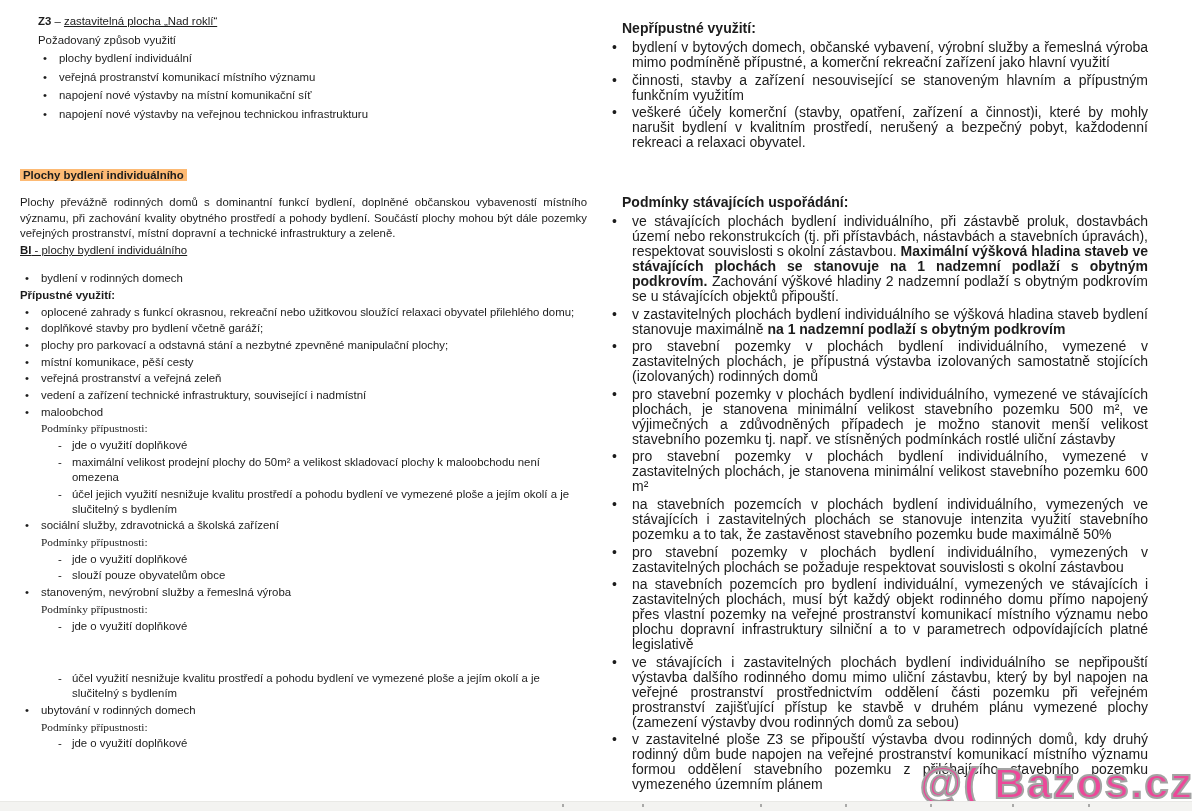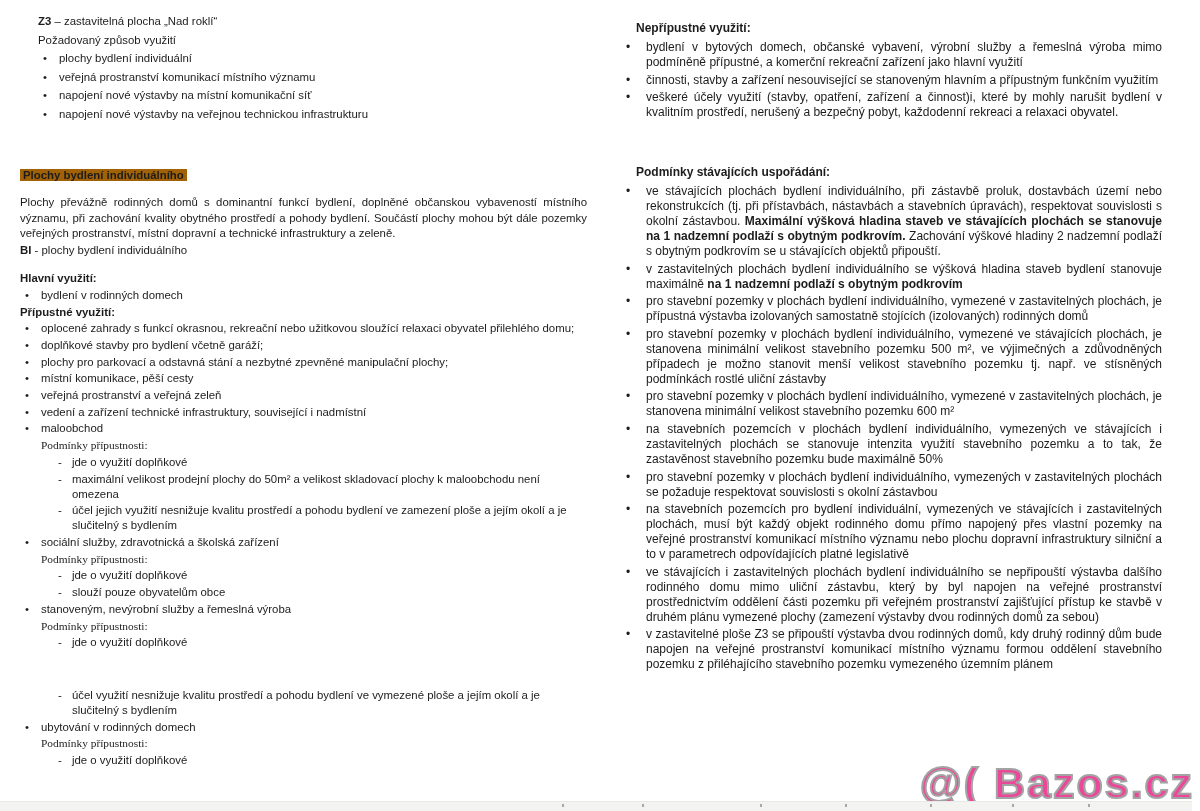--- a/index.html
+++ b/index.html
@@ -2,29 +2,29 @@
 <html><head>
 <meta charset="utf-8">
 <style>
   html,body{margin:0;padding:0;}
   body{
     width:1200px;height:811px;position:relative;background:#ffffff;
     font-family:"Liberation Sans",sans-serif;color:#1c1c1c;overflow:hidden;
   }
   .col{position:absolute;top:0;}
   #col-left{left:20px;top:13px;width:567px;font-size:11.4px;}
-  #col-right{left:621px;top:21px;width:541px;font-size:12px;}
+  #col-right{left:607px;top:21px;width:541px;font-size:14px;}
   .blk{line-height:15.1px;margin-bottom:1.6px;}
   .z3{margin-left:18px;line-height:16.9px;}
   .b{font-weight:700;}
-  .u{margin-top:44px;}
+  .u{text-decoration:underline;margin-top:44px;}
   .heading{font-weight:700;}
   #col-right .heading{margin-left:15px;margin-bottom:4px;}
   .hl-heading{margin-bottom:0;}
-  .hl-heading span{background:#a16207;font-weight:700;padding:0 3px;}
+  .hl-heading span{background:#fdba74;font-weight:700;padding:0 3px;}
   .para{text-align:justify;line-height:15.5px;margin-top:12px;}
   .bi{margin-bottom:13px;}
   .bullet{display:flex;}
   .bullet>.marker{flex:0 0 21px;padding-left:5px;box-sizing:border-box;}
   #col-right .bullet>.marker{flex:0 0 25px;padding-left:5px;}
   .bullet>.txt{flex:1;}
   #col-right .bullet>.txt{text-align:justify;}
   #col-right .bullet{margin-bottom:2.6px;line-height:15.0px;}
   .dash{display:flex;margin-left:38px;}
   .dash>.marker{flex:0 0 14px;}
@@ -63,21 +63,20 @@
       <span class="txt"><span>napojení nové výstavby na místní komunikační síť</span></span>
     </div>
     <div class="blk bullet z3">
       <span class="marker">•</span>
       <span class="txt"><span>napojení nové výstavby na veřejnou technickou infrastrukturu</span></span>
     </div>
     <div style="height: 44px;"></div>
     <div class="blk hl-heading"><span>Plochy bydlení individuálního</span></div>
     <div class="blk para"><span>Plochy převážně rodinných domů s dominantní funkcí bydlení, doplněné občanskou vybaveností místního významu, při zachování kvality obytného prostředí a pohody bydlení. Součástí plochy mohou být dále pozemky veřejných prostranství, místní dopravní a technické infrastruktury a zeleně.</span></div>
     <div class="blk bi"><span class="b u">BI</span><span class="u"> - plochy bydlení individuálního</span></div>
-    <div class="blk heading"><span>Hlavní využití:</span></div>
     <div class="blk bullet">
       <span class="marker">•</span>
       <span class="txt"><span>bydlení v rodinných domech</span></span>
     </div>
     <div class="blk heading"><span>Přípustné využití:</span></div>
     <div class="blk bullet">
       <span class="marker">•</span>
       <span class="txt"><span>oplocené zahrady s funkcí okrasnou, rekreační nebo užitkovou sloužící relaxaci obyvatel přilehlého domu;</span></span>
     </div>
     <div class="blk bullet">
@@ -108,21 +107,21 @@
     <div class="blk dash">
       <span class="marker">-</span>
       <span class="txt"><span>jde o využití doplňkové</span></span>
     </div>
     <div class="blk dash">
       <span class="marker">-</span>
       <span class="txt"><span>maximální velikost prodejní plochy do 50m² a velikost skladovací plochy k maloobchodu není omezena</span></span>
     </div>
     <div class="blk dash">
       <span class="marker">-</span>
-      <span class="txt"><span>účel jejich využití nesnižuje kvalitu prostředí a pohodu bydlení ve zamezení ploše a jejím okolí a je slučitelný s bydlením</span></span>
+      <span class="txt"><span>účel jejich využití nesnižuje kvalitu prostředí a pohodu bydlení ve vymezené ploše a jejím okolí a je slučitelný s bydlením</span></span>
     </div>
     <div class="blk bullet">
       <span class="marker">•</span>
       <span class="txt"><span>sociální služby, zdravotnická a školská zařízení</span></span>
     </div>
     <div class="blk sub"><span>Podmínky přípustnosti:</span></div>
     <div class="blk dash">
       <span class="marker">-</span>
       <span class="txt"><span>jde o využití doplňkové</span></span>
     </div>
@@ -159,21 +158,21 @@
     <div class="blk bullet">
       <span class="marker">•</span>
       <span class="txt"><span>bydlení v bytových domech, občanské vybavení, výrobní služby a řemeslná výroba mimo podmíněně přípustné, a komerční rekreační zařízení jako hlavní využití</span></span>
     </div>
     <div class="blk bullet">
       <span class="marker">•</span>
       <span class="txt"><span>činnosti, stavby a zařízení nesouvisející se stanoveným hlavním a přípustným funkčním využitím</span></span>
     </div>
     <div class="blk bullet">
       <span class="marker">•</span>
-      <span class="txt"><span>veškeré účely využití (stavby, opatření, zařízení a činnost)i, které by mohly narušit bydlení v kvalitním prostředí, nerušený a bezpečný pobyt, každodenní rekreaci a relaxaci obyvatel.</span></span>
+      <span class="txt"><span>veškeré účely komerční (stavby, opatření, zařízení a činnost)i, které by mohly narušit bydlení v kvalitním prostředí, nerušený a bezpečný pobyt, každodenní rekreaci a relaxaci obyvatel.</span></span>
     </div>
     <div style="height: 42px;"></div>
     <div class="blk heading"><span>Podmínky stávajících uspořádání:</span></div>
     <div class="blk bullet">
       <span class="marker">•</span>
       <span class="txt"><span>ve stávajících plochách bydlení individuálního, při zástavbě proluk, dostavbách území nebo rekonstrukcích (tj. při přístavbách, nástavbách a stavebních úpravách), respektovat souvislosti s okolní zástavbou. </span><span class="b">Maximální výšková hladina staveb ve stávajících plochách se stanovuje na 1 nadzemní podlaží s obytným podkrovím.</span><span> Zachování výškové hladiny 2 nadzemní podlaží s obytným podkrovím se u stávajících objektů připouští.</span></span>
     </div>
     <div class="blk bullet">
       <span class="marker">•</span>
       <span class="txt"><span>v zastavitelných plochách bydlení individuálního se výšková hladina staveb bydlení stanovuje maximálně </span><span class="b">na 1 nadzemní podlaží s obytným podkrovím</span></span>

